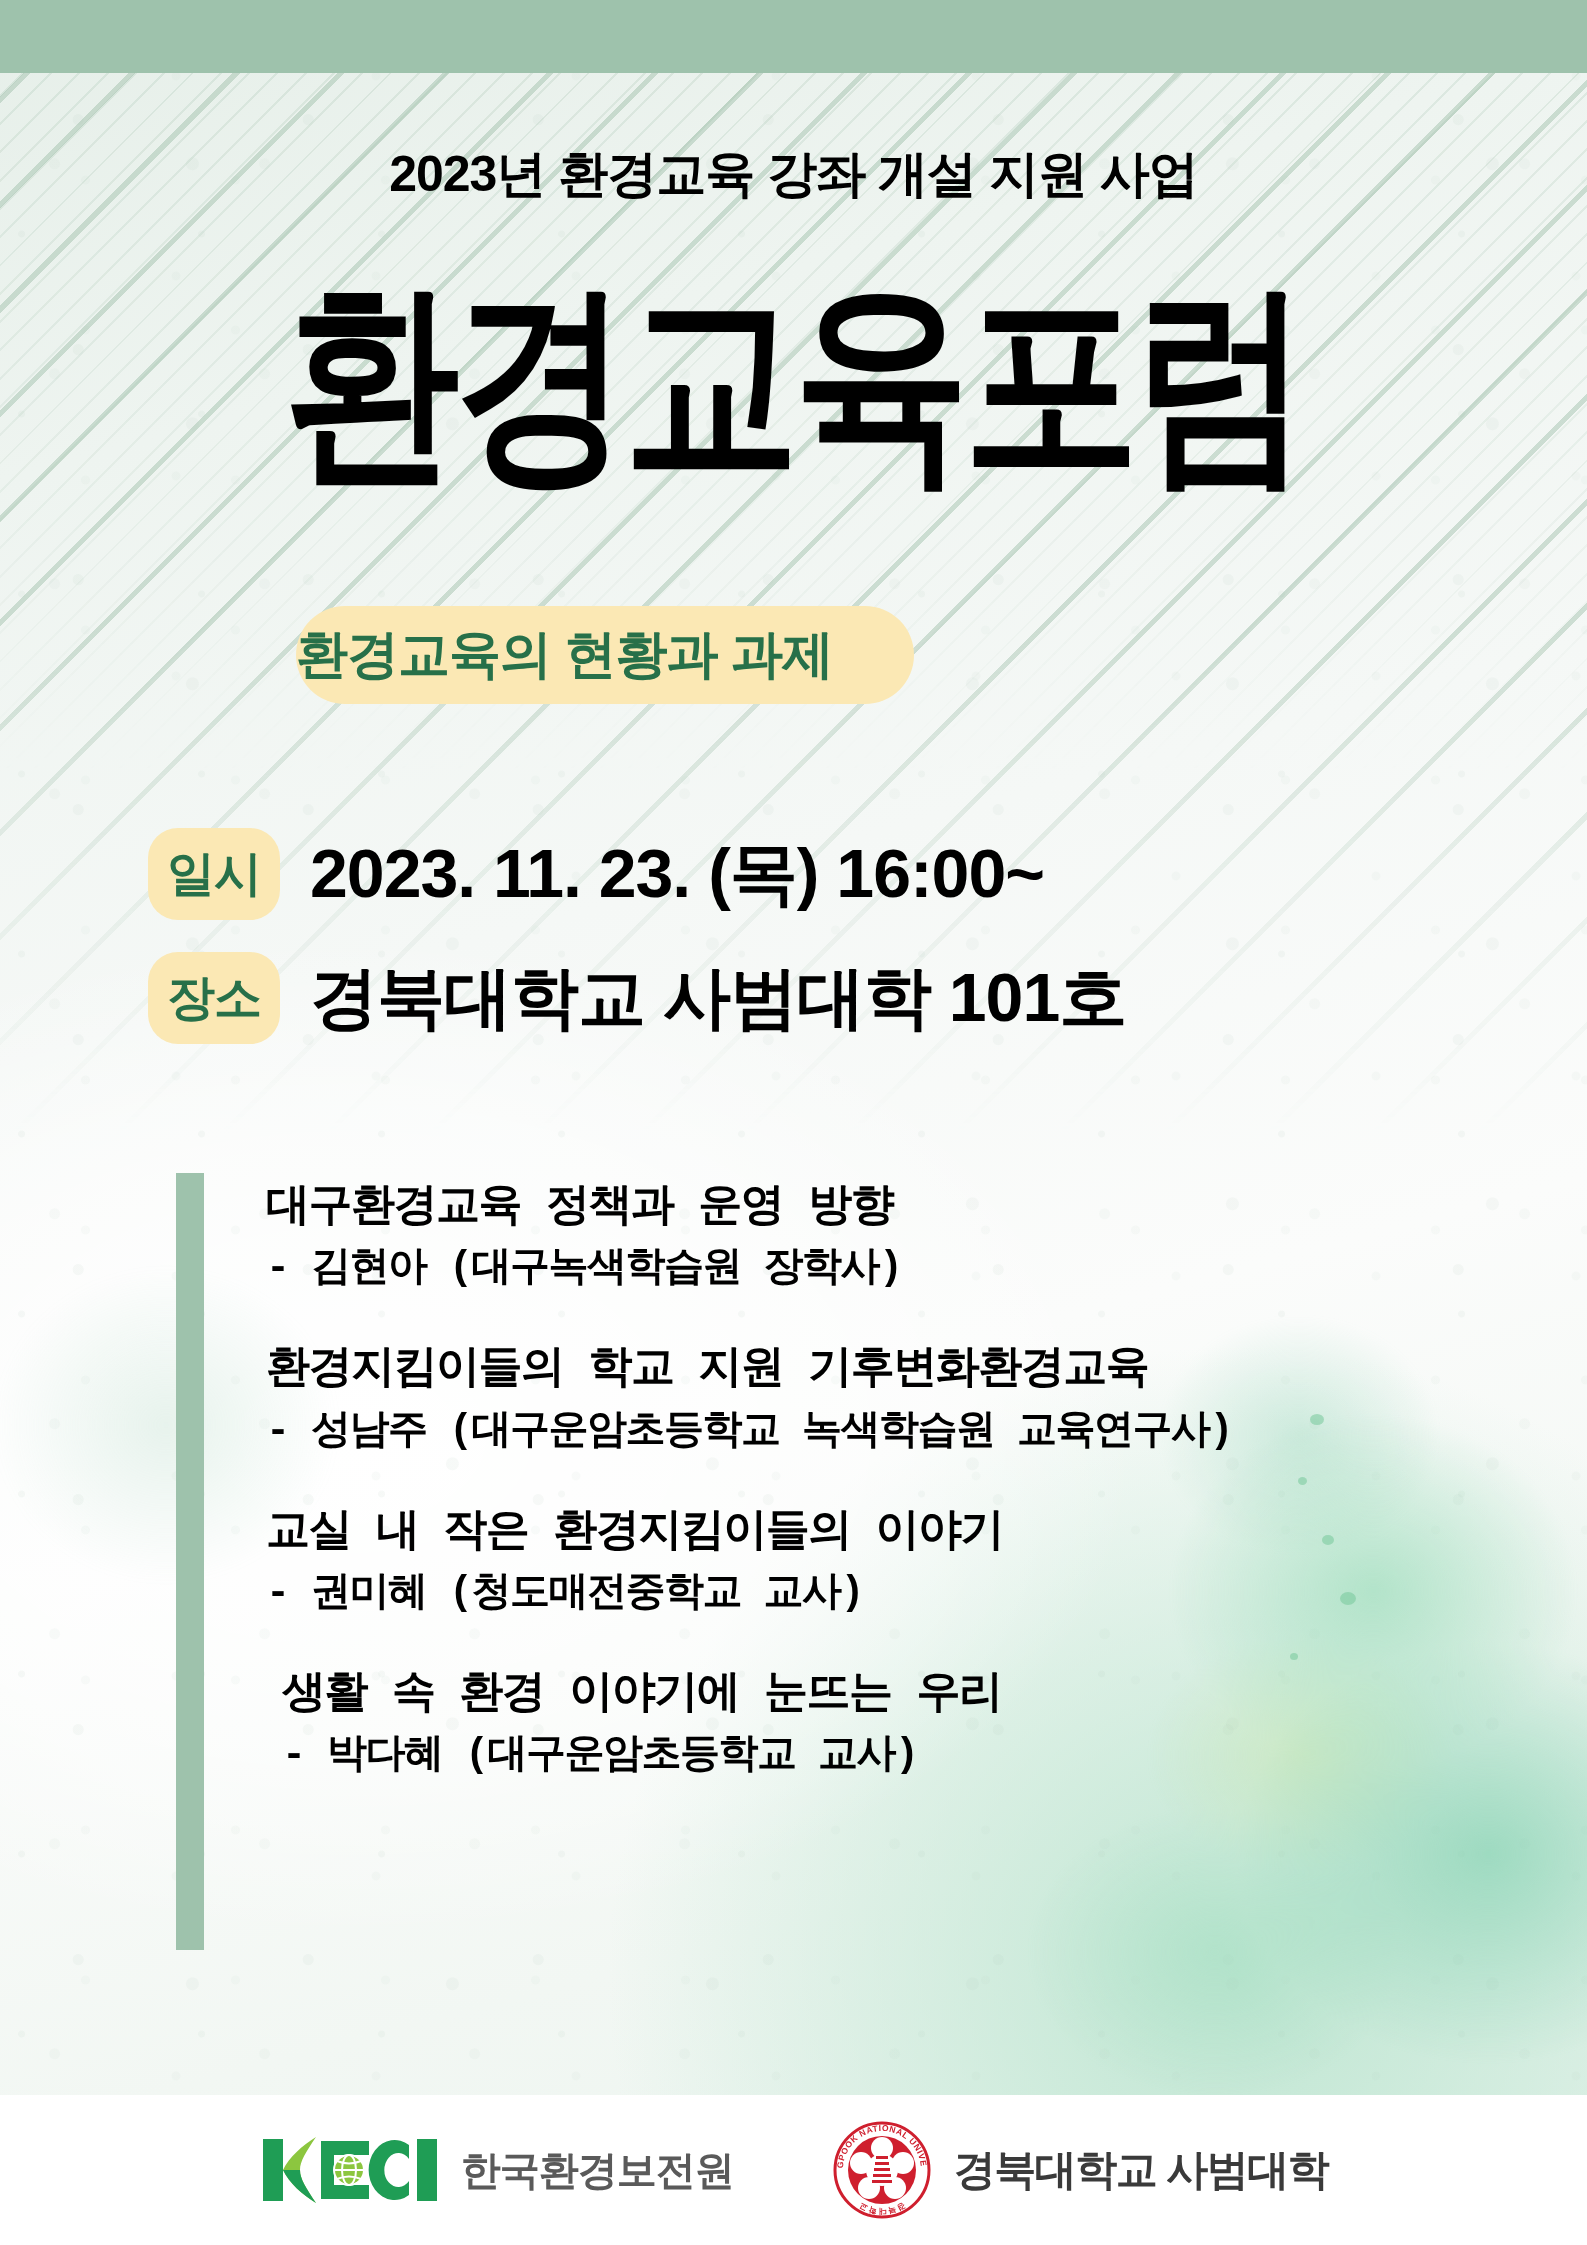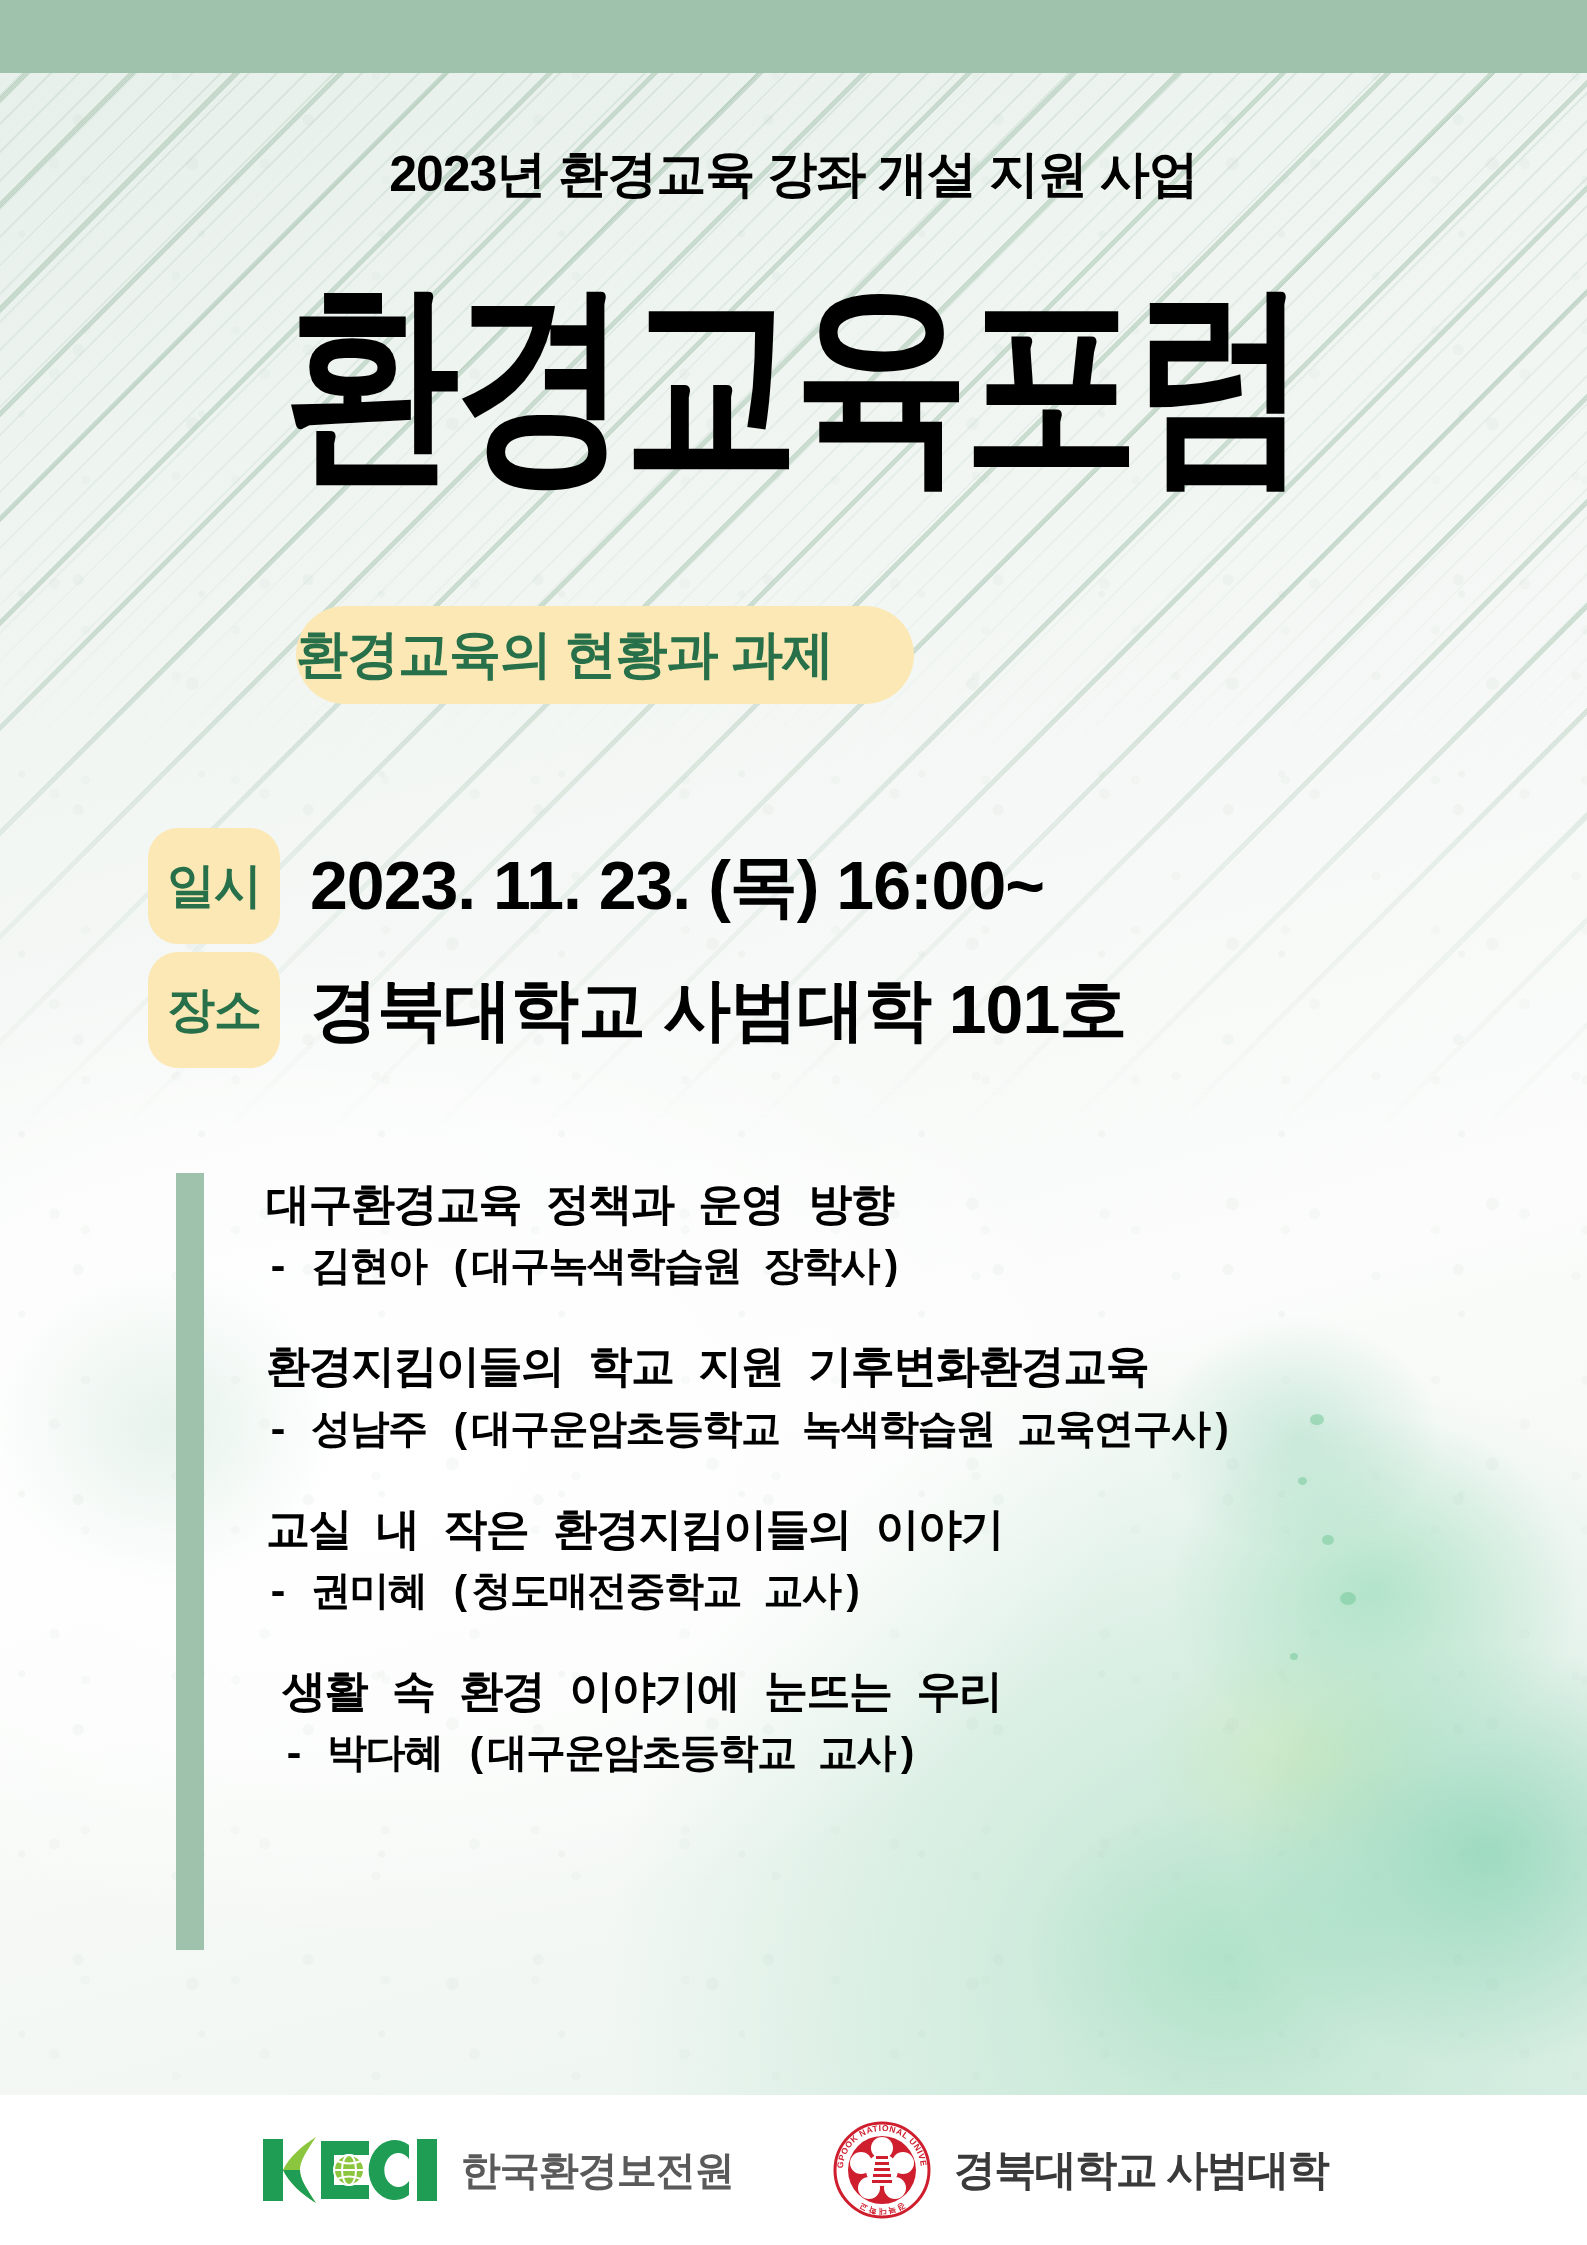--- a/index.html
+++ b/index.html
@@ -184,21 +184,21 @@
     position: absolute;
     left: 148px;
     display: flex;
     align-items: center;
   }
   .info-row.row-date  { top: 828px; }
   .info-row.row-place { top: 952px; }
 
   .info-tag {
     width: 132px;
-    height: 116px;
+    height: 92px;
     background: #fbe8b4;
     border-radius: 30px;
     display: flex;
     align-items: center;
     justify-content: center;
     flex: 0 0 auto;
   }
   .info-tag span {
     font-size: 48px;
     font-weight: 800;

